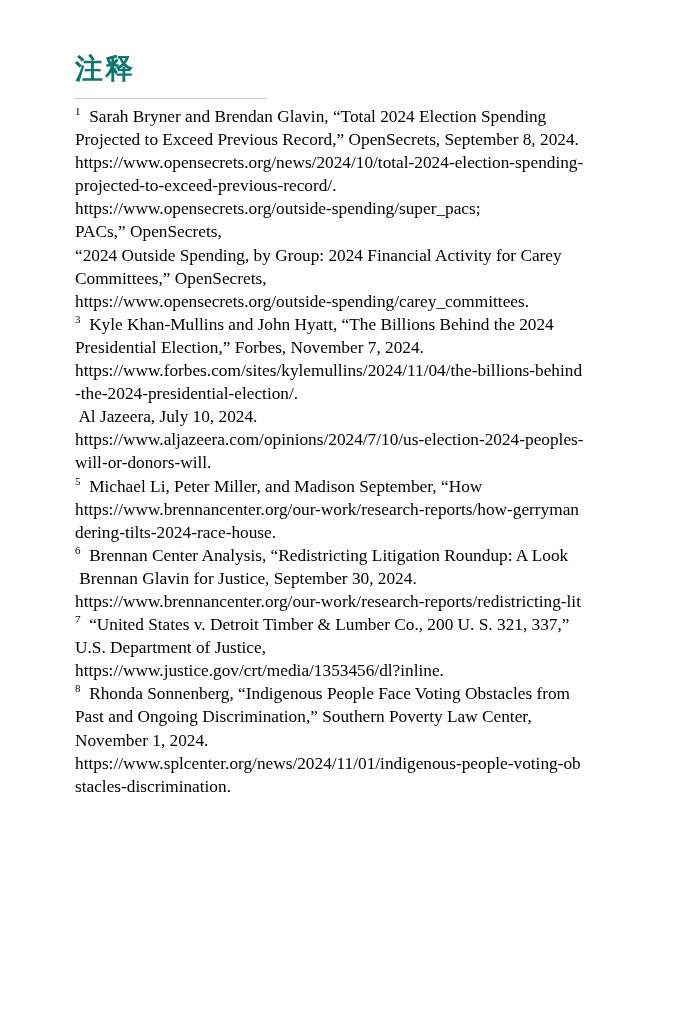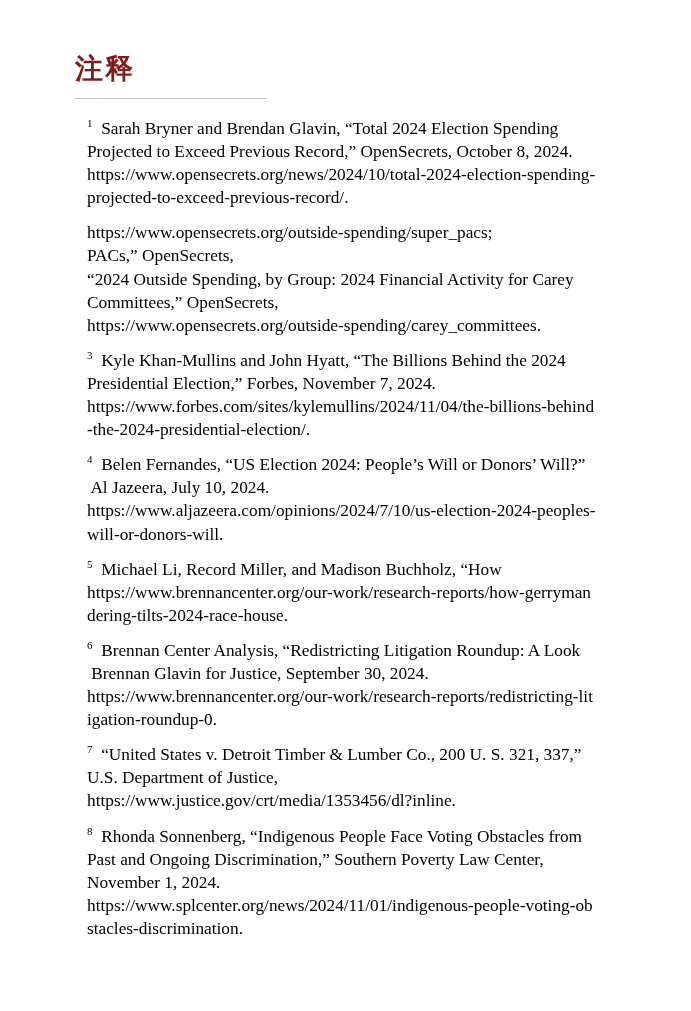--- a/index.html
+++ b/index.html
@@ -6,82 +6,80 @@
   body {
     width: 691px; height: 1011px;
     background: #ffffff;
     font-family: "Liberation Serif", serif;
     color: #000;
     overflow: hidden;
   }
   .page { position: relative; width: 691px; height: 1011px; background: #fff; }
   .title {
     position: absolute; left: 75px; top: 50px;
-    font-size: 28px; font-weight: bold; color: #7f1d1d;
+    font-size: 28px; font-weight: bold; color: #0f766e;
     font-family: "Liberation Serif", serif;
     letter-spacing: 2px;
   }
   .title-underline {
     position: absolute; left: 75px; top: 98px;
     width: 192px; height: 1px; background: #c9c9c9;
   }
   .notes {
     position: absolute; left: 75px; top: 105px; width: 600px;
     font-size: 17.3px; line-height: 23.1px;
   }
-  .note { margin: 12px; padding: 0; }
+  .note { margin: 0; padding: 0; }
   .line { white-space: pre; }
   .line .it { }
   sup.fn {
     font-size: 11px; line-height: 0;
     vertical-align: super;
   }
 </style>
 </head>
 <body>
 
 <div class="page">
   <div class="title">注释</div>
   <div class="title-underline"></div>
   <div class="notes">
       <div class="note">
         <div class="line"><sup class="fn">1</sup>  <span>Sarah Bryner and Brendan Glavin, “Total 2024 Election Spending</span></div>
-        <div class="line"><span>Projected to Exceed Previous Record,” </span><span class="it">OpenSecrets,</span><span> October 8, 2024.</span></div>
+        <div class="line"><span>Projected to Exceed Previous Record,” </span><span class="it">OpenSecrets,</span><span> September 8, 2024.</span></div>
         <div class="line"><span>https://www.opensecrets.org/news/2024/10/total-2024-election-spending-</span></div>
         <div class="line"><span>projected-to-exceed-previous-record/.</span></div>
       </div>
       <div class="note">
         <div class="line"><span>https://www.opensecrets.org/outside-spending/super_pacs;</span></div>
         <div class="line"><span>PACs,” </span><span class="it">OpenSecrets,</span></div>
         <div class="line"><span>“2024 Outside Spending, by Group: 2024 Financial Activity for Carey</span></div>
         <div class="line"><span>Committees,” </span><span class="it">OpenSecrets,</span></div>
         <div class="line"><span>https://www.opensecrets.org/outside-spending/carey_committees.</span></div>
       </div>
       <div class="note">
         <div class="line"><sup class="fn">3</sup>  <span>Kyle Khan-Mullins and John Hyatt, “The Billions Behind the 2024</span></div>
         <div class="line"><span>Presidential Election,” </span><span class="it">Forbes</span><span>, November 7, 2024.</span></div>
         <div class="line"><span>https://www.forbes.com/sites/kylemullins/2024/11/04/the-billions-behind</span></div>
         <div class="line"><span>-the-2024-presidential-election/.</span></div>
       </div>
       <div class="note">
-        <div class="line"><sup class="fn">4</sup>  <span>Belen Fernandes, “US Election 2024: People’s Will or Donors’ Will?”</span></div>
         <div class="line"><span> </span><span class="it">Al Jazeera,</span><span> July 10, 2024.</span></div>
         <div class="line"><span>https://www.aljazeera.com/opinions/2024/7/10/us-election-2024-peoples-</span></div>
         <div class="line"><span>will-or-donors-will.</span></div>
       </div>
       <div class="note">
-        <div class="line"><sup class="fn">5</sup>  <span>Michael Li, Record Miller, and Madison Buchholz, “How</span></div>
+        <div class="line"><sup class="fn">5</sup>  <span>Michael Li, Peter Miller, and Madison September, “How</span></div>
         <div class="line"><span>https://www.brennancenter.org/our-work/research-reports/how-gerryman</span></div>
         <div class="line"><span>dering-tilts-2024-race-house.</span></div>
       </div>
       <div class="note">
         <div class="line"><sup class="fn">6</sup>  <span>Brennan Center Analysis, “Redistricting Litigation Roundup: A Look</span></div>
         <div class="line"><span> </span><span class="it">Brennan Glavin for Justice,</span><span> September 30, 2024.</span></div>
         <div class="line"><span>https://www.brennancenter.org/our-work/research-reports/redistricting-lit</span></div>
-        <div class="line"><span>igation-roundup-0.</span></div>
       </div>
       <div class="note">
         <div class="line"><sup class="fn">7</sup>  <span>“United States v. Detroit Timber &amp; Lumber Co., 200 U. S. 321, 337,”</span></div>
         <div class="line"><span class="it">U.S. Department of Justice,</span></div>
         <div class="line"><span>https://www.justice.gov/crt/media/1353456/dl?inline.</span></div>
       </div>
       <div class="note">
         <div class="line"><sup class="fn">8</sup>  <span>Rhonda Sonnenberg, “Indigenous People Face Voting Obstacles from</span></div>
         <div class="line"><span>Past and Ongoing Discrimination,” </span><span class="it">Southern Poverty Law Center</span><span>,</span></div>
         <div class="line"><span>November 1, 2024.</span></div>

